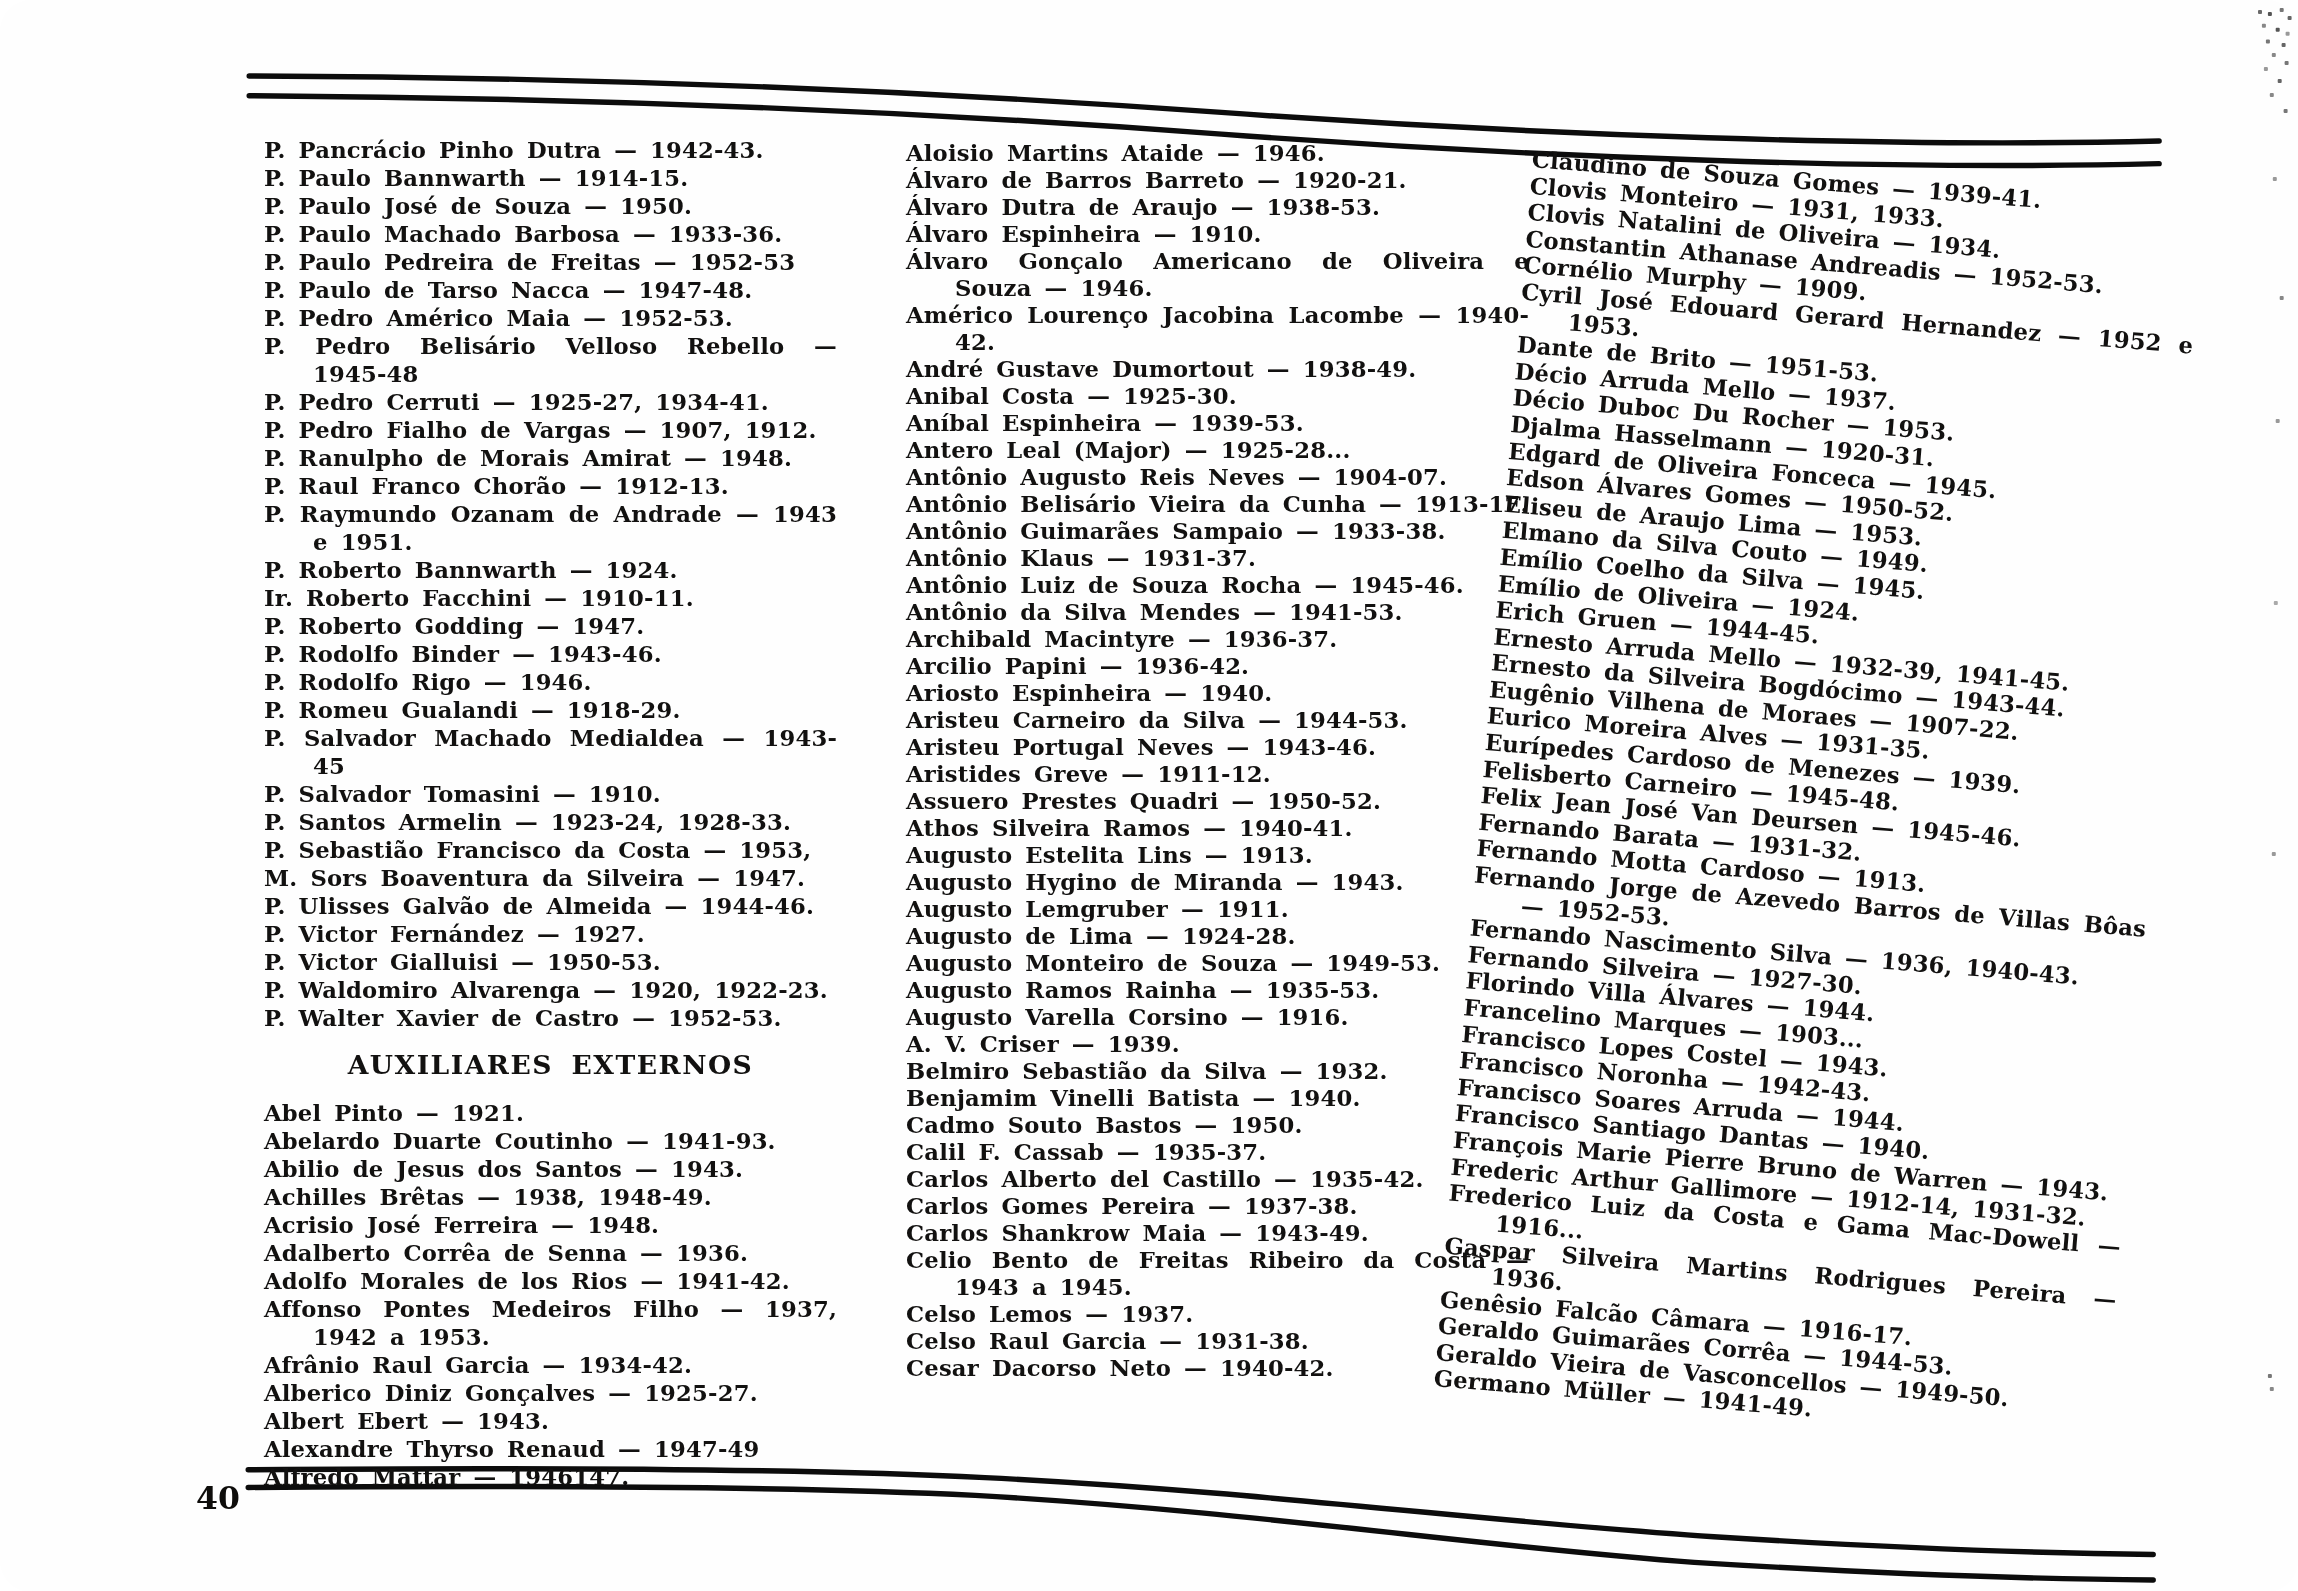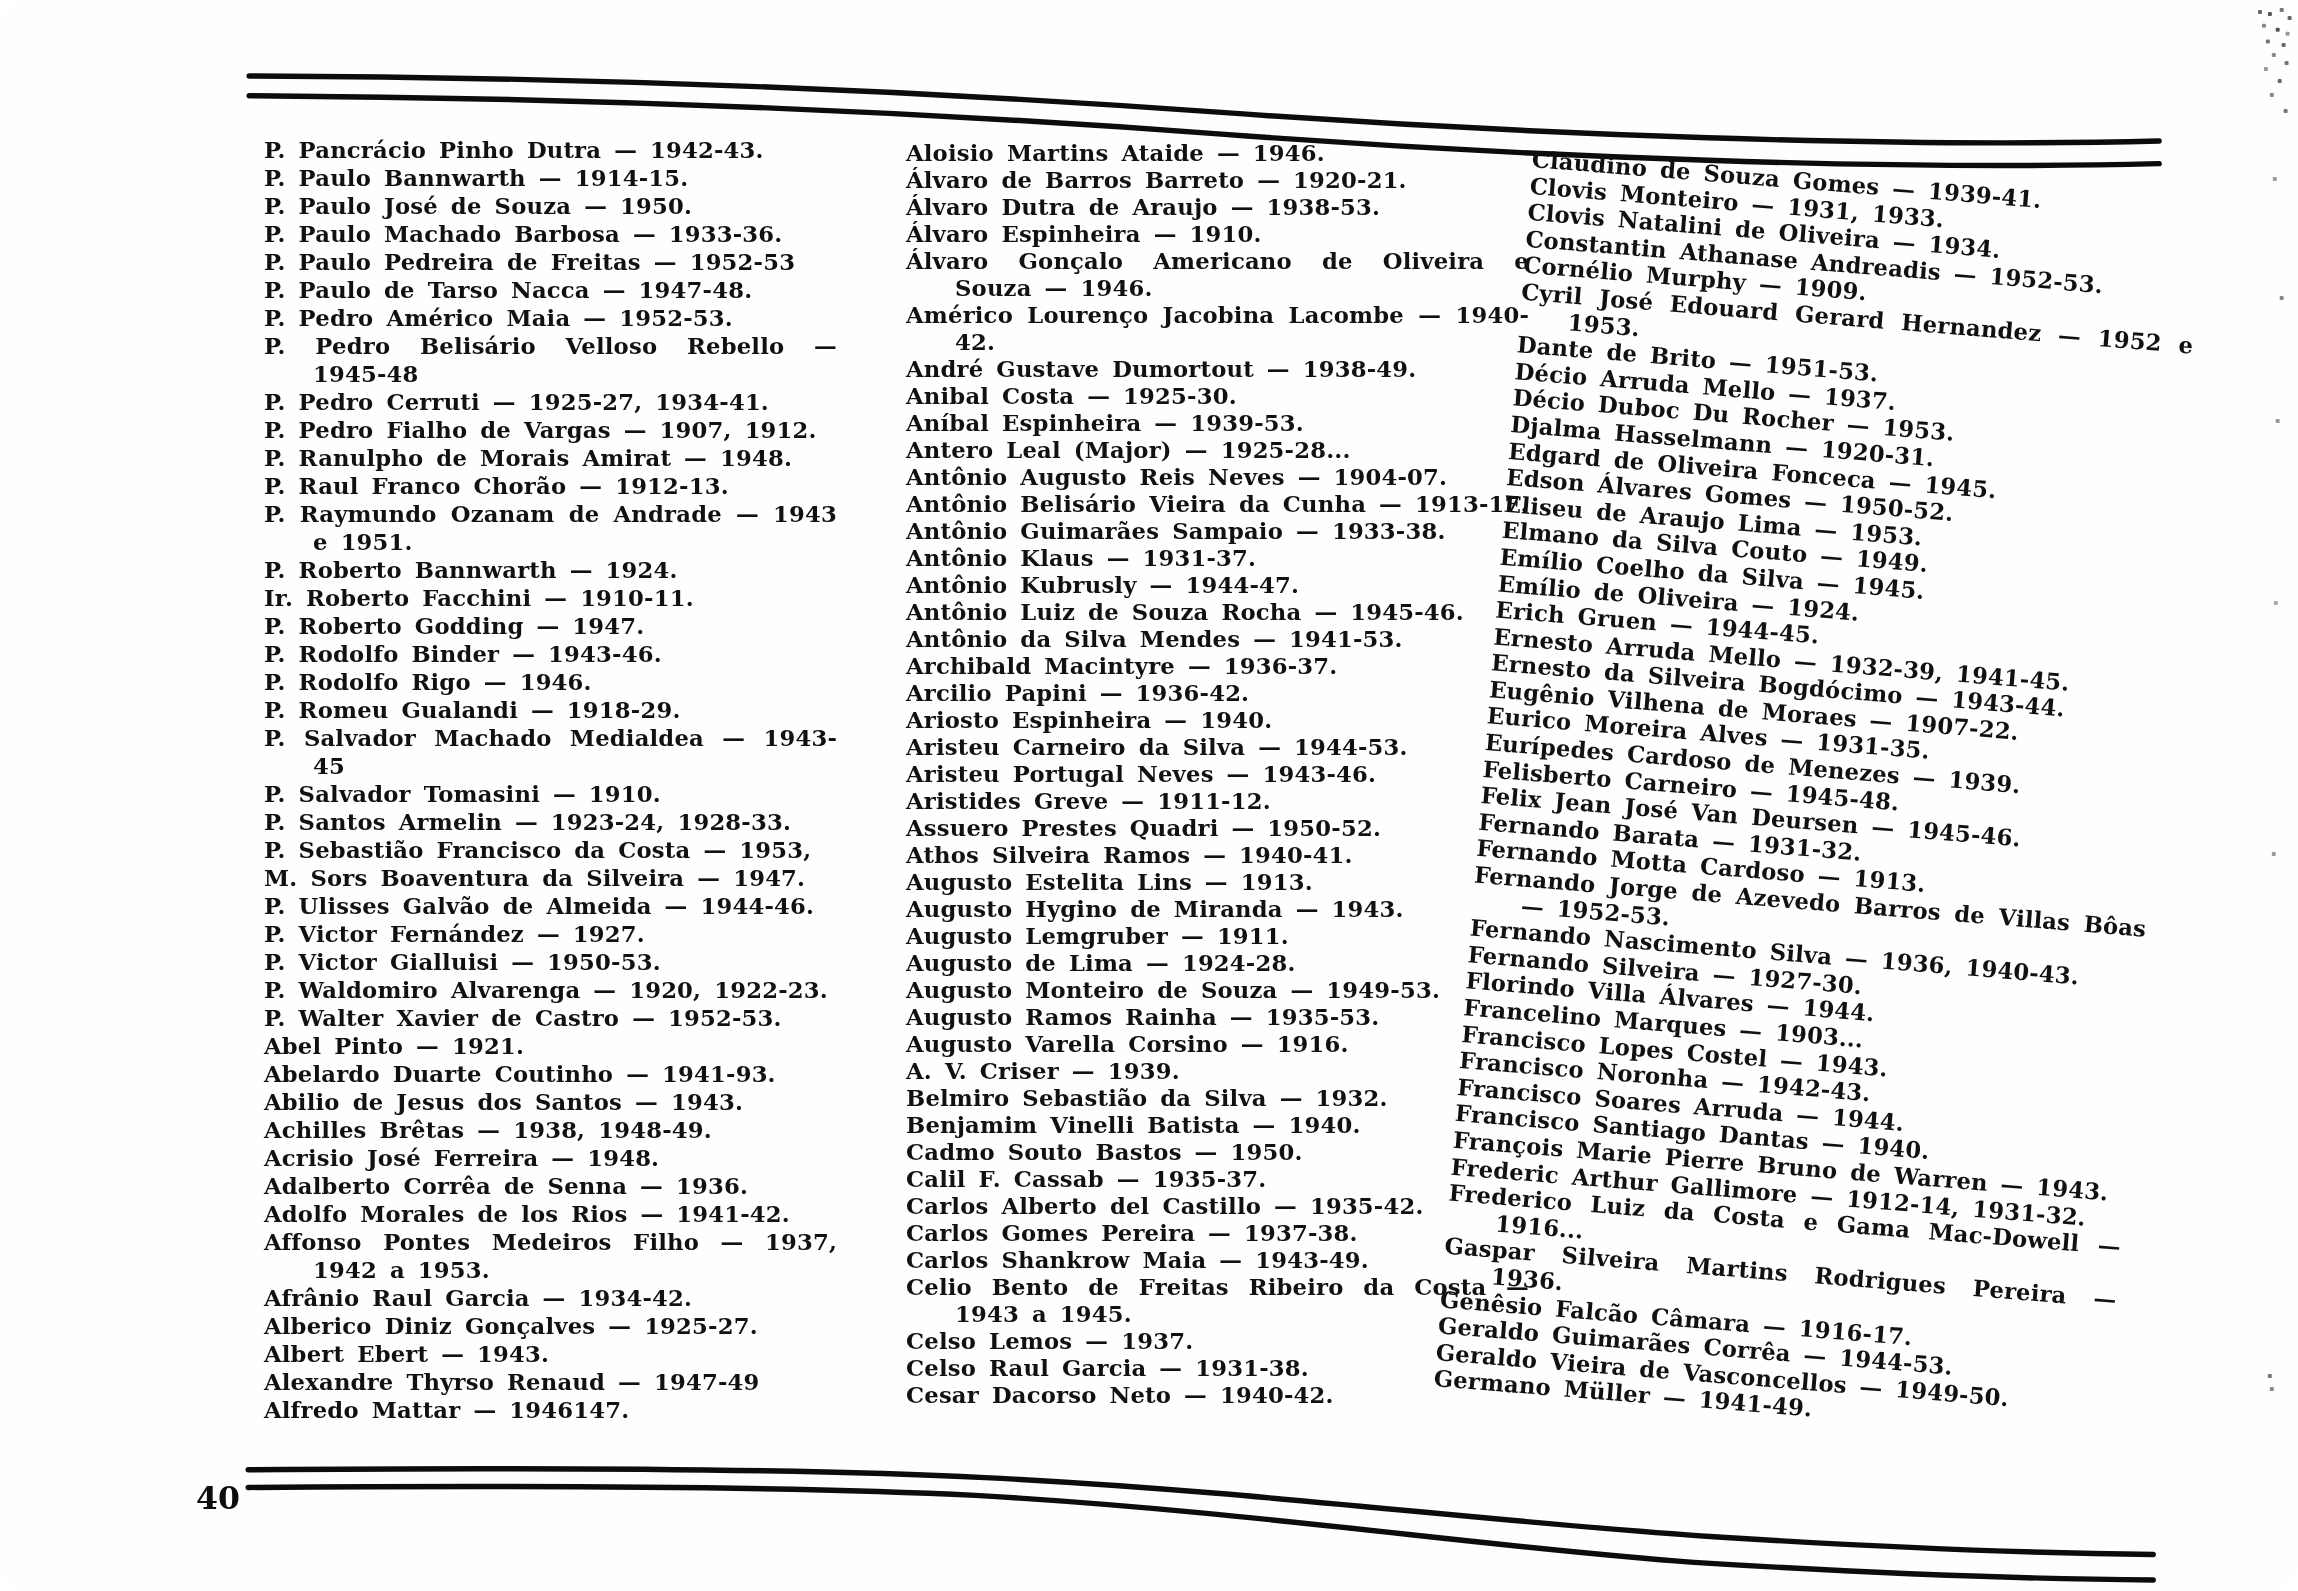--- a/index.html
+++ b/index.html
@@ -111,20 +111,21 @@
         <div class="entry">P. Salvador Tomasini — 1910.</div>
         <div class="entry">P. Santos Armelin — 1923-24, 1928-33.</div>
         <div class="entry">P. Sebastião Francisco da Costa — 1953,</div>
         <div class="entry">M. Sors Boaventura da Silveira — 1947.</div>
         <div class="entry">P. Ulisses Galvão de Almeida — 1944-46.</div>
         <div class="entry">P. Victor Fernández — 1927.</div>
         <div class="entry">P. Victor Gialluisi — 1950-53.</div>
         <div class="entry">P. Waldomiro Alvarenga — 1920, 1922-23.</div>
         <div class="entry">P. Walter Xavier de Castro — 1952-53.</div>
       </div>
+    <h2 class="section-heading">AUXILIARES EXTERNOS</h2>
     <div>
         <div class="entry">Abel Pinto — 1921.</div>
         <div class="entry">Abelardo Duarte Coutinho — 1941-93.</div>
         <div class="entry">Abilio de Jesus dos Santos — 1943.</div>
         <div class="entry">Achilles Brêtas — 1938, 1948-49.</div>
         <div class="entry">Acrisio José Ferreira — 1948.</div>
         <div class="entry">Adalberto Corrêa de Senna — 1936.</div>
         <div class="entry">Adolfo Morales de los Rios — 1941-42.</div>
         <div class="entry">Affonso Pontes Medeiros Filho — 1937, 1942 a 1953.</div>
         <div class="entry">Afrânio Raul Garcia — 1934-42.</div>
@@ -143,21 +144,20 @@
       <div class="entry">Álvaro Gonçalo Americano de Oliveira e Souza — 1946.</div>
       <div class="entry">Américo Lourenço Jacobina Lacombe — 1940-42.</div>
       <div class="entry">André Gustave Dumortout — 1938-49.</div>
       <div class="entry">Anibal Costa — 1925-30.</div>
       <div class="entry">Aníbal Espinheira — 1939-53.</div>
       <div class="entry">Antero Leal (Major) — 1925-28...</div>
       <div class="entry">Antônio Augusto Reis Neves — 1904-07.</div>
       <div class="entry">Antônio Belisário Vieira da Cunha — 1913-17.</div>
       <div class="entry">Antônio Guimarães Sampaio — 1933-38.</div>
       <div class="entry">Antônio Klaus — 1931-37.</div>
-      <div class="entry">Antônio Kubrusly — 1944-47.</div>
       <div class="entry">Antônio Luiz de Souza Rocha — 1945-46.</div>
       <div class="entry">Antônio da Silva Mendes — 1941-53.</div>
       <div class="entry">Archibald Macintyre — 1936-37.</div>
       <div class="entry">Arcilio Papini — 1936-42.</div>
       <div class="entry">Ariosto Espinheira — 1940.</div>
       <div class="entry">Aristeu Carneiro da Silva — 1944-53.</div>
       <div class="entry">Aristeu Portugal Neves — 1943-46.</div>
       <div class="entry">Aristides Greve — 1911-12.</div>
       <div class="entry">Assuero Prestes Quadri — 1950-52.</div>
       <div class="entry">Athos Silveira Ramos — 1940-41.</div>

